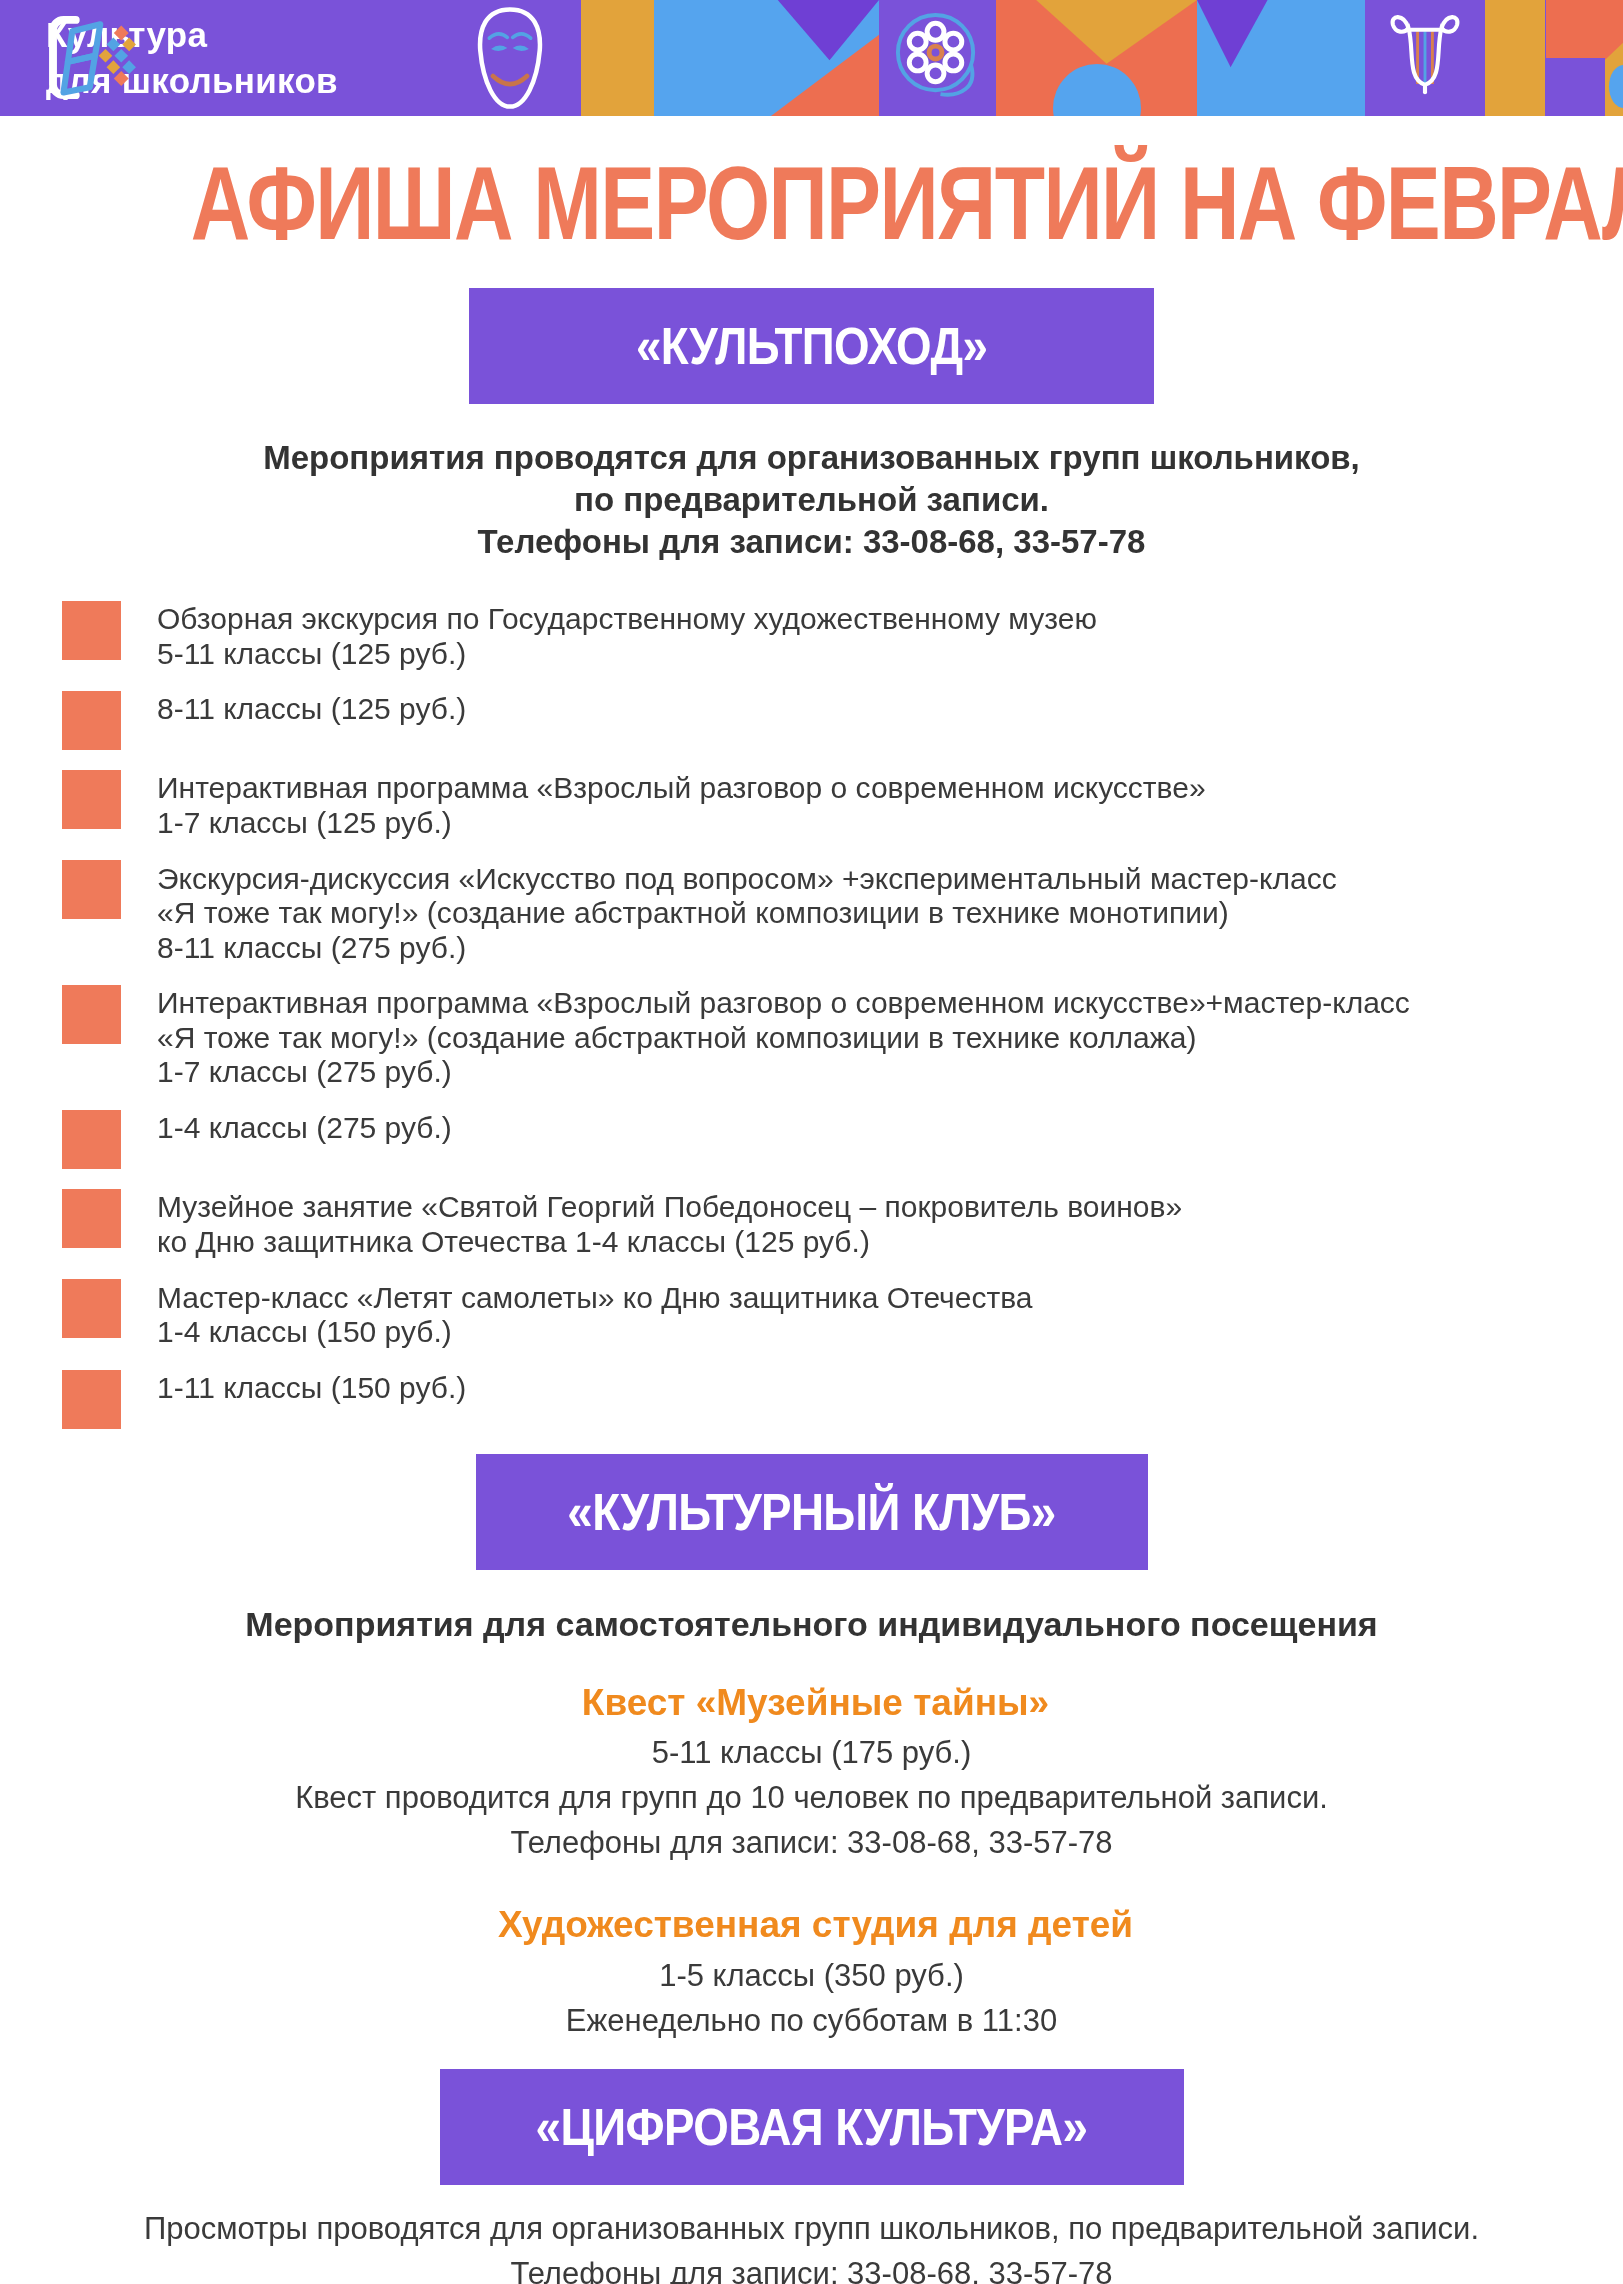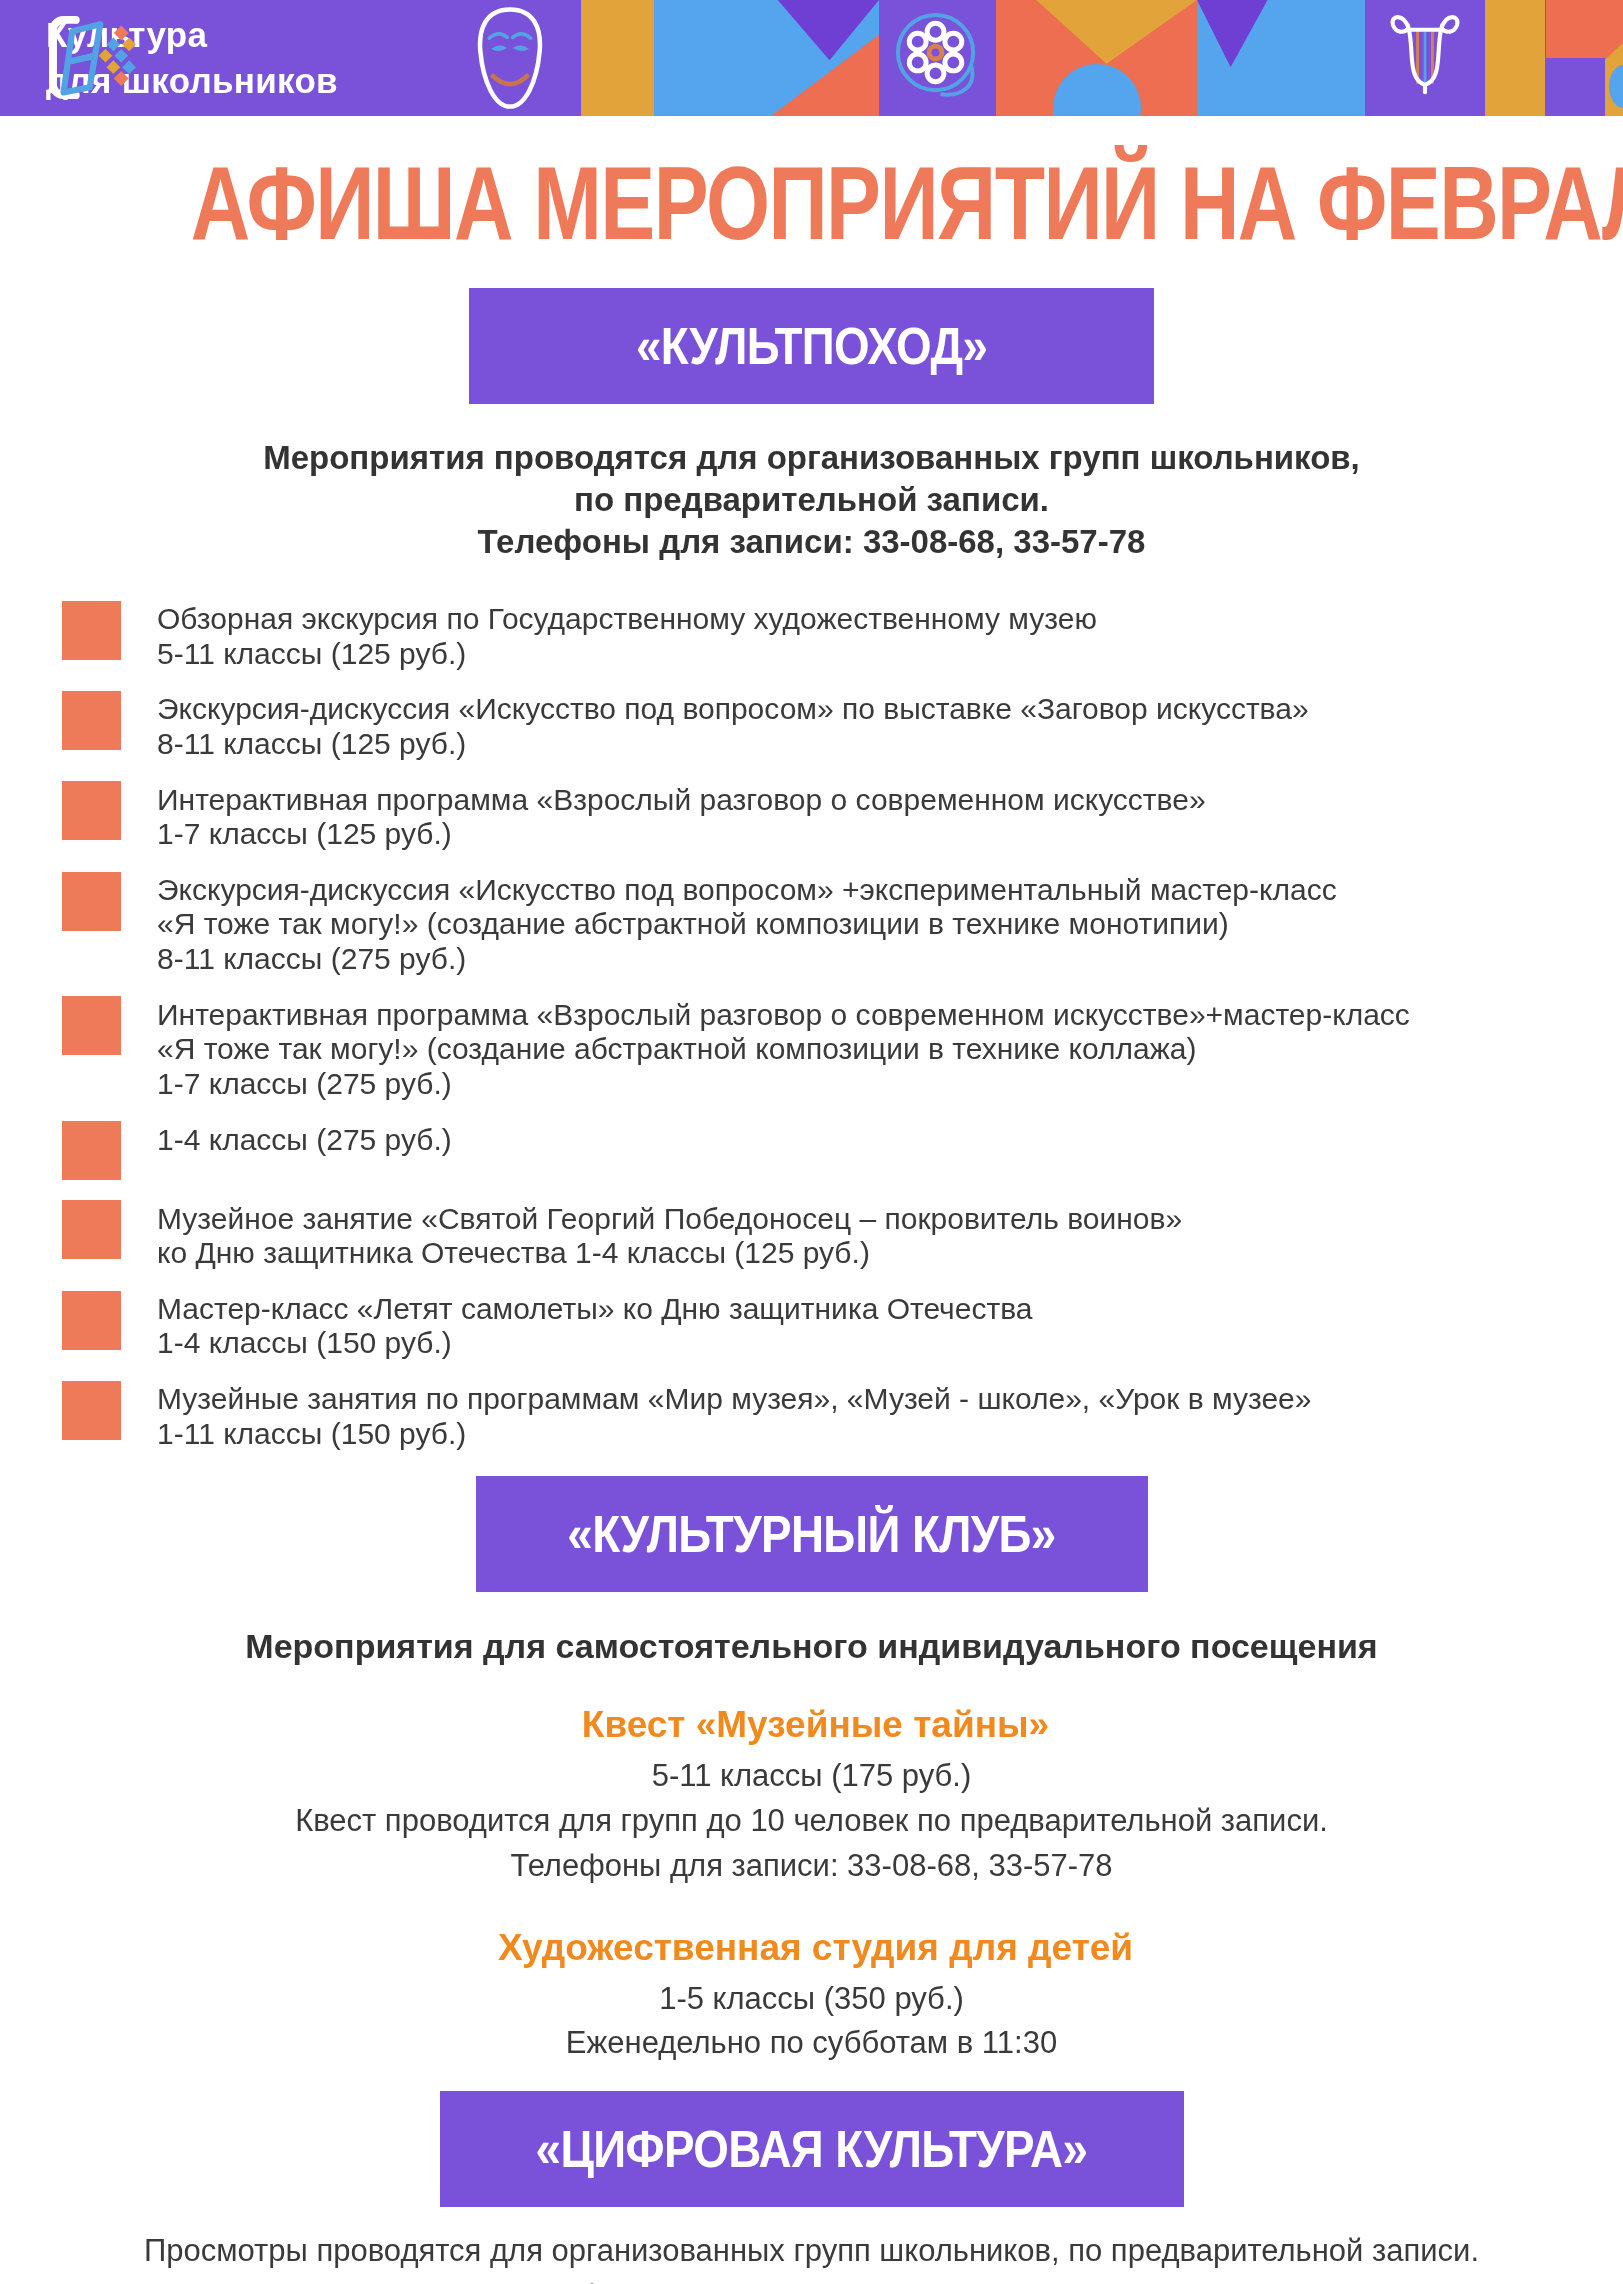--- a/index.html
+++ b/index.html
@@ -133,21 +133,20 @@
     <div class="event">
       <div class="bullet"></div>
       <div class="lines">
         <div>Обзорная экскурсия по Государственному художественному музею</div>
         <div>5-11 классы (125 руб.)</div>
       </div>
     </div>
     <div class="event">
       <div class="bullet"></div>
       <div class="lines">
-        <div>Экскурсия-дискуссия «Искусство под вопросом» по выставке «Заговор искусства»</div>
         <div>8-11 классы  (125 руб.)</div>
       </div>
     </div>
     <div class="event">
       <div class="bullet"></div>
       <div class="lines">
         <div>Интерактивная программа «Взрослый разговор о современном искусстве»</div>
         <div>1-7 классы (125 руб.)</div>
       </div>
     </div>
@@ -183,21 +182,20 @@
     <div class="event">
       <div class="bullet"></div>
       <div class="lines">
         <div>Мастер-класс «Летят самолеты» ко Дню защитника Отечества</div>
         <div>1-4 классы (150 руб.)</div>
       </div>
     </div>
     <div class="event">
       <div class="bullet"></div>
       <div class="lines">
-        <div>Музейные занятия по программам «Мир музея», «Музей - школе», «Урок в музее»</div>
         <div>1-11 классы (150 руб.)</div>
       </div>
     </div>
   </div>
 
   <div class="banner" style="min-width:620px;">
     <span class="txt cond-sm">«КУЛЬТУРНЫЙ КЛУБ»</span>
   </div>
 
   <div class="subtitle">Мероприятия для самостоятельного индивидуального посещения</div>

